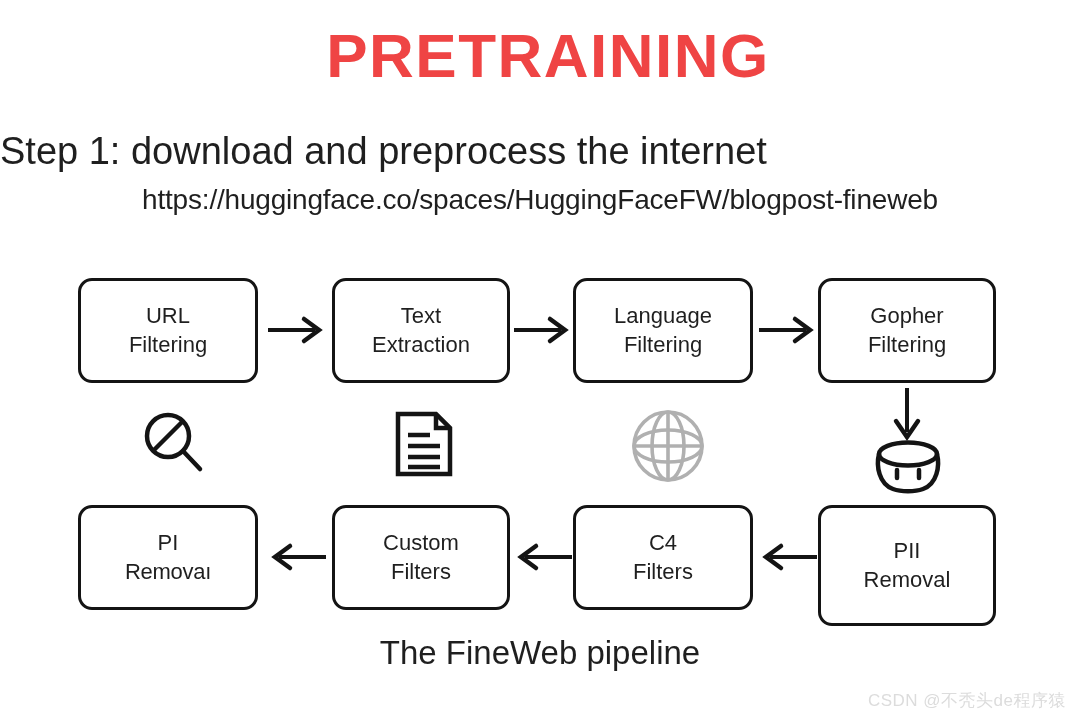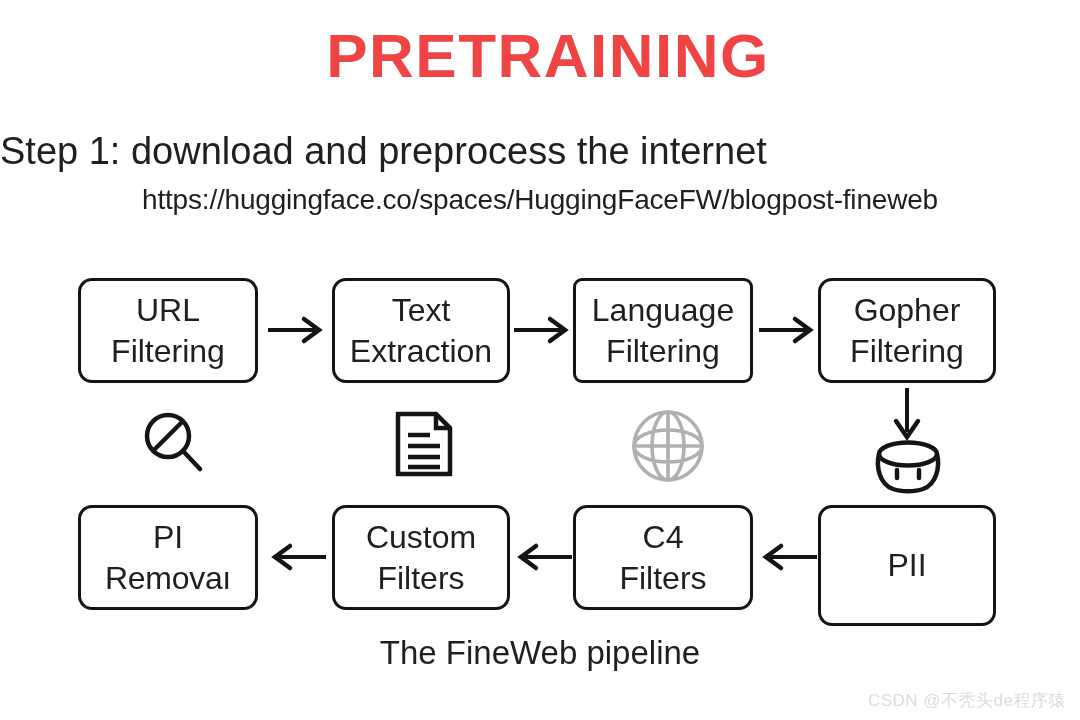--- a/index.html
+++ b/index.html
@@ -59,31 +59,31 @@
     position: absolute;
     box-sizing: border-box;
     border: 3.5px solid #141414;
     border-radius: 14px;
     background: #ffffff;
     display: flex;
     flex-direction: column;
     align-items: center;
     justify-content: center;
     text-align: center;
-    font-size: 32px;
+    font-size: 22px;
     line-height: 1.28;
     color: #1f1f1f;
     overflow: hidden;
   }
   .box .l1, .box .l2 { display: block; white-space: nowrap; }
 
   
   #box-url        { left: 78px;  top: 278px; width: 180px; height: 105px; }
   #box-text       { left: 332px; top: 278px; width: 178px; height: 105px; }
-  #box-language   { left: 573px; top: 278px; width: 180px; height: 105px; border-radius: 9px; }
+  #box-language   { left: 573px; top: 278px; width: 180px; height: 105px; }
   #box-gopher     { left: 818px; top: 278px; width: 178px; height: 105px; }
 
   
   #box-pi         { left: 78px;  top: 505px; width: 180px; height: 105px; }
   #box-custom     { left: 332px; top: 505px; width: 178px; height: 105px; }
   #box-c4         { left: 573px; top: 505px; width: 180px; height: 105px; }
   #box-pii        { left: 818px; top: 505px; width: 178px; height: 121px; }
 
   
   #box-pi .l2 { letter-spacing: -0.3px; }
@@ -181,20 +181,21 @@
 <div class="box" id="box-custom">
   <span class="l1">Custom</span>
   <span class="l2">Filters</span>
 </div>
 <div class="box" id="box-c4">
   <span class="l1">C4</span>
   <span class="l2">Filters</span>
 </div>
 <div class="box" id="box-pii">
   <span class="l1">PII</span>
+  <span class="l2">Removal</span>
 </div>
 
 <div class="arrow-h" id="arrow-r1-1">
   <svg viewBox="0 0 62 32" aria-hidden="true">
     <line x1="2" y1="16" x2="49" y2="16" stroke="#141414" stroke-width="4" stroke-linecap="butt"></line>
     <polyline points="38,5 53,16 38,27" fill="none" stroke="#141414" stroke-width="4.5" stroke-linecap="round" stroke-linejoin="miter"></polyline>
   </svg>
 </div>
 <div class="arrow-h" id="arrow-r1-2">
   <svg viewBox="0 0 62 32" aria-hidden="true">

